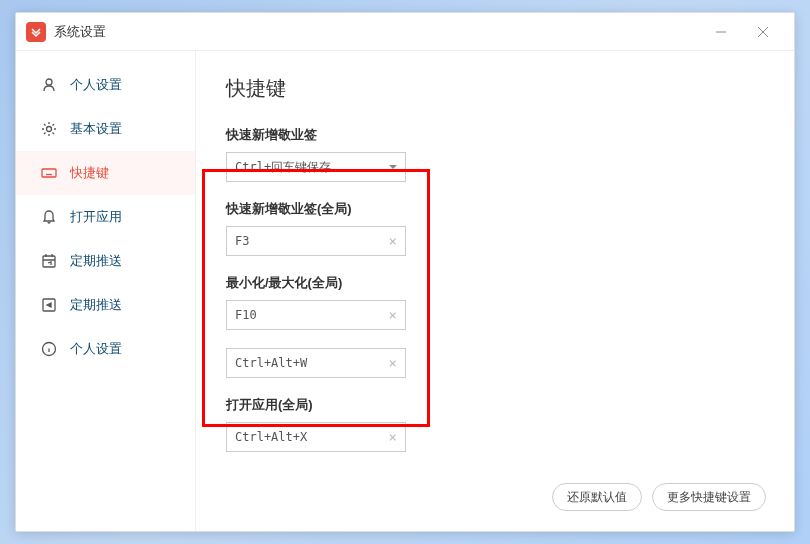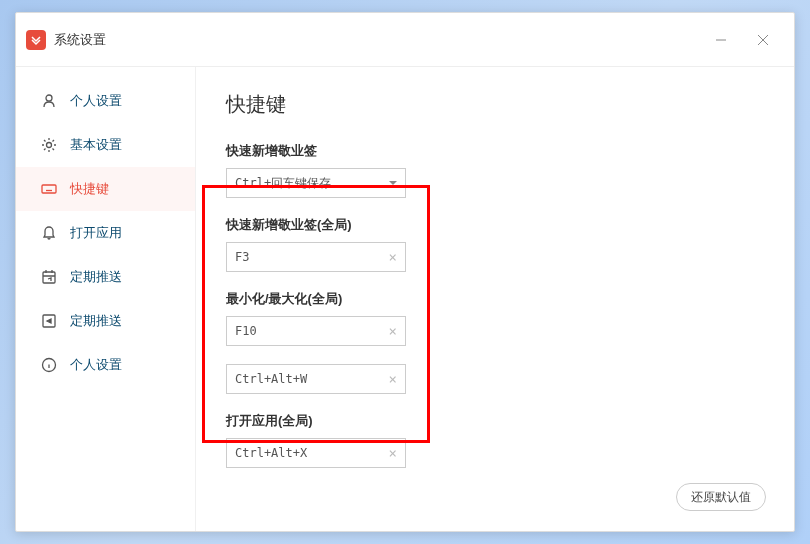--- a/index.html
+++ b/index.html
@@ -18,21 +18,21 @@
       width: 780px;
       height: 520px;
       background: #fff;
       border: 1px solid #ddd;
       border-radius: 2px;
       box-shadow: 0 2px 12px rgba(0,0,0,0.15);
       display: flex;
       flex-direction: column;
     }
     .titlebar {
-      height: 54px;
+      height: 38px;
       display: flex;
       align-items: center;
       padding: 16px 10px;
       border-bottom: 1px solid #eee;
     }
     .app-icon {
       width: 20px;
       height: 20px;
       background: #e74c3c;
       border-radius: 4px;
@@ -300,16 +300,17 @@
         <div class="input-box">
           <span>Ctrl+Alt+X</span>
           <span class="clear">×</span>
         </div>
       </div>
 
       <div class="highlight-box"></div>
 
       <div class="footer-buttons">
         <button class="btn">还原默认值</button>
+        <button class="btn">更多快捷键设置</button>
       </div>
     </div>
   </div>
 </div>
 
 </body></html>

